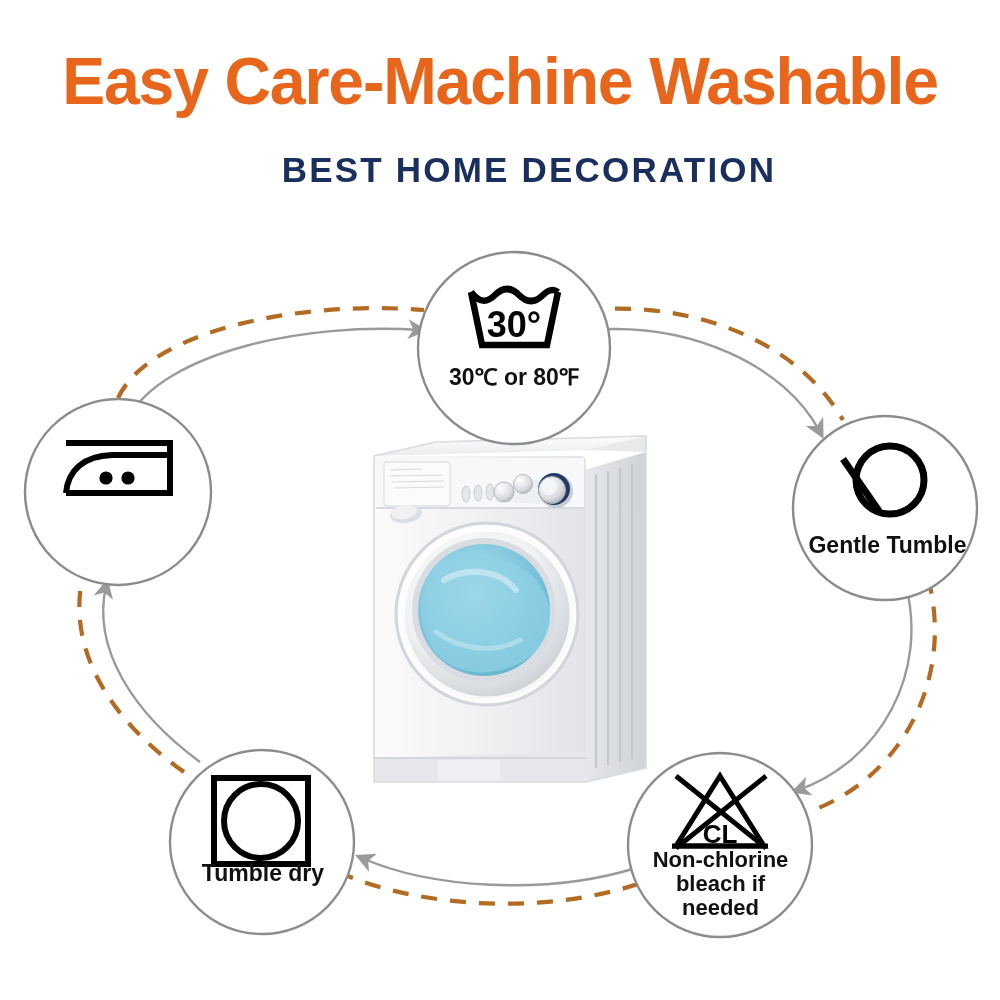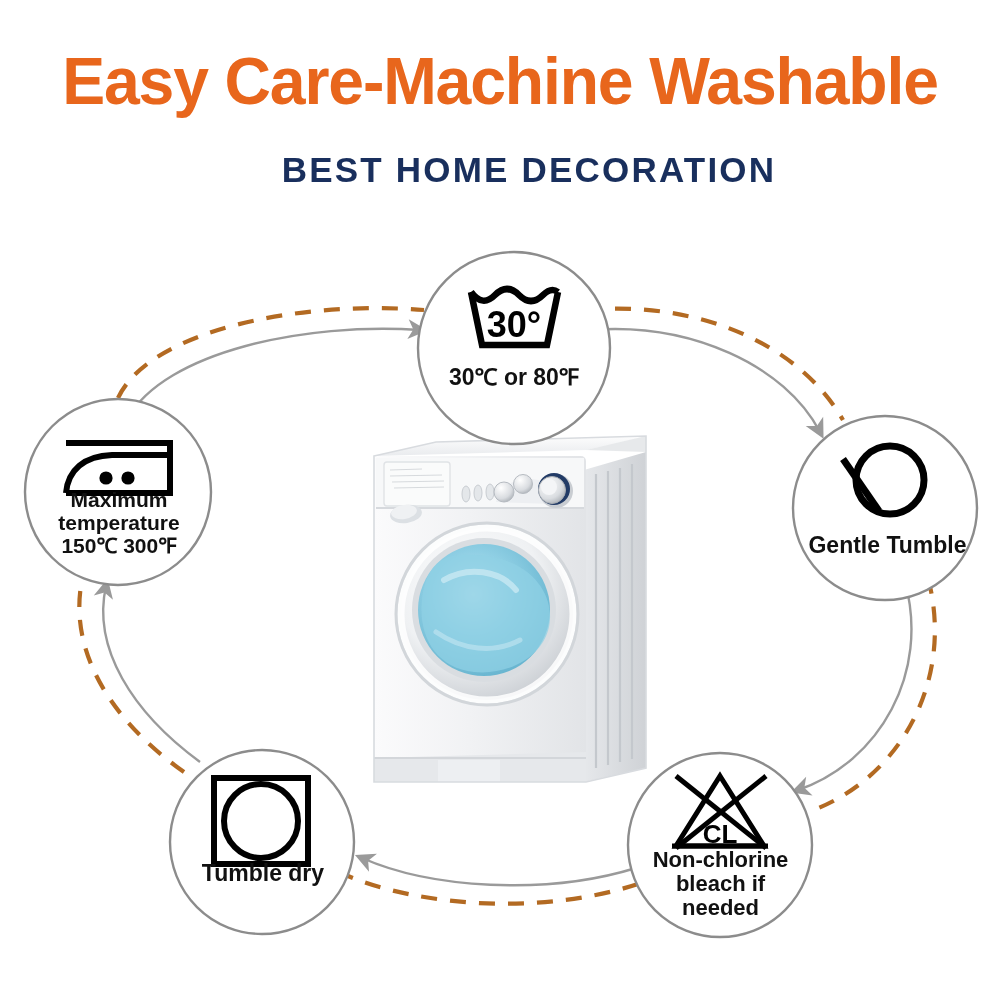--- a/index.html
+++ b/index.html
@@ -210,17 +210,14 @@
       </g>
     </g>
   </svg>
 
   <div class="node-label lbl-wash">30℃ or 80℉</div>
   <div class="node-label lbl-gentle">Gentle Tumble</div>
   <div class="node-label lbl-tumble">Tumble dry</div>
   <div class="node-label lbl-bleach">Non-chlorine
 bleach if
 needed</div>
-  <div class="node-label lbl-iron">Maximum
-temperature
-150℃  300℉</div>
 
 </div>
 
 </body></html>

